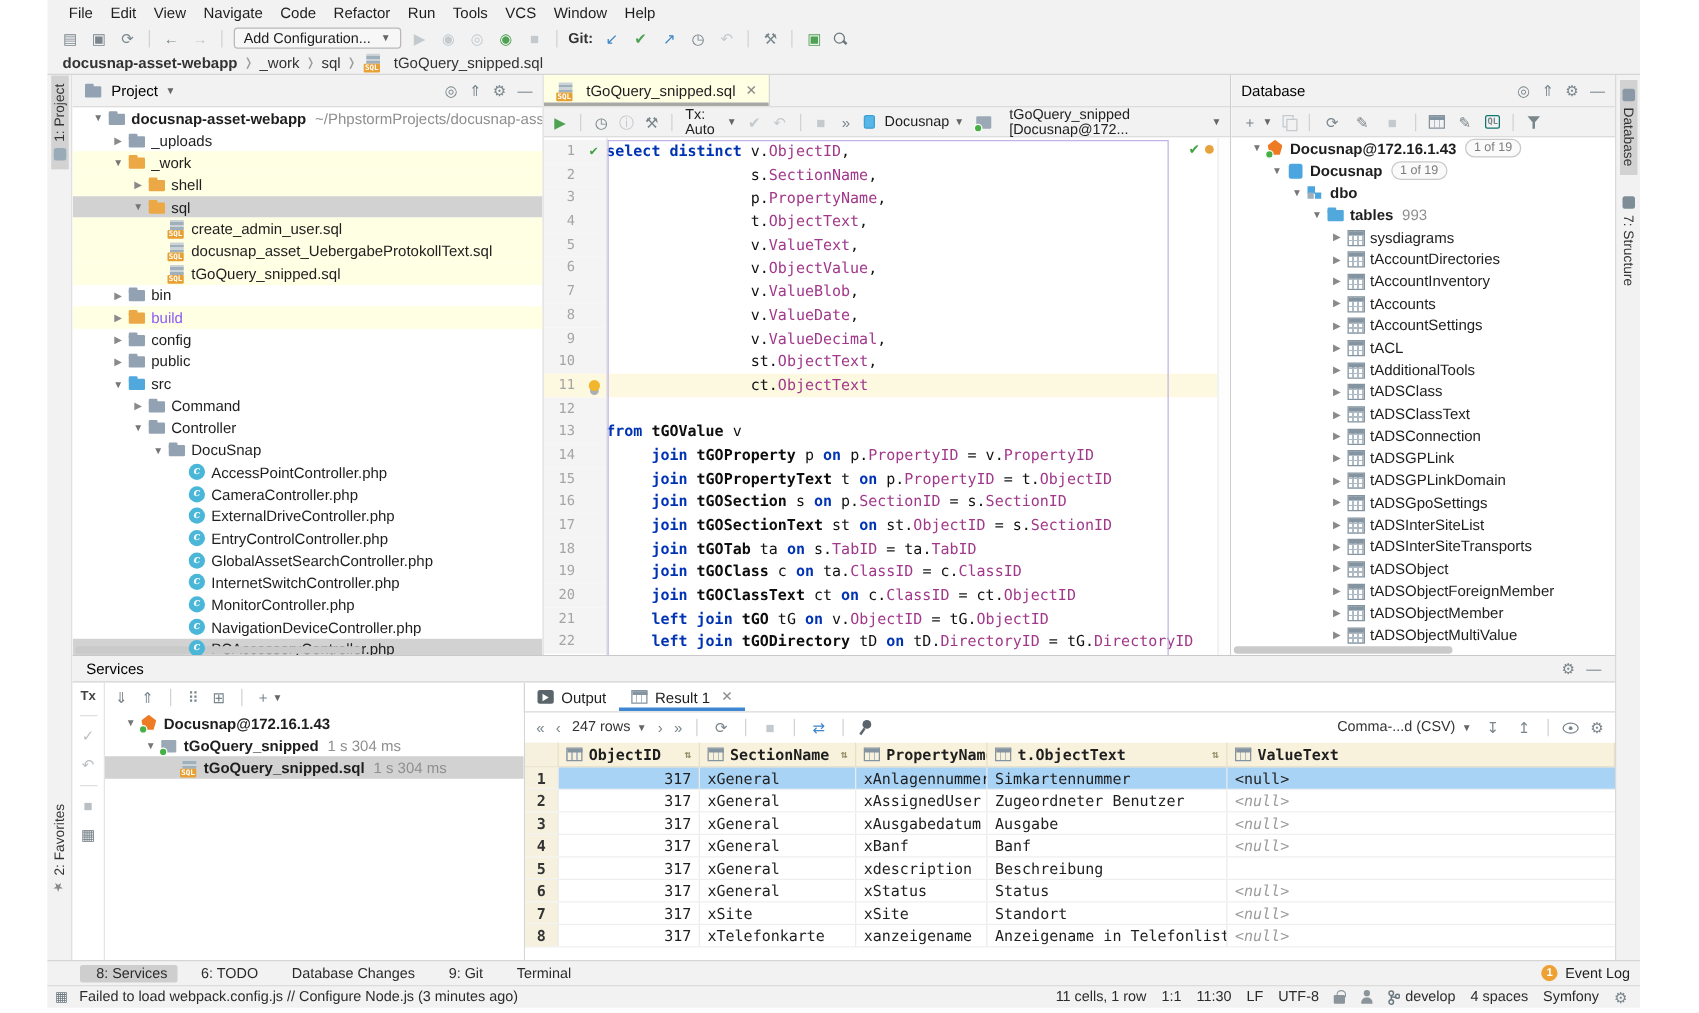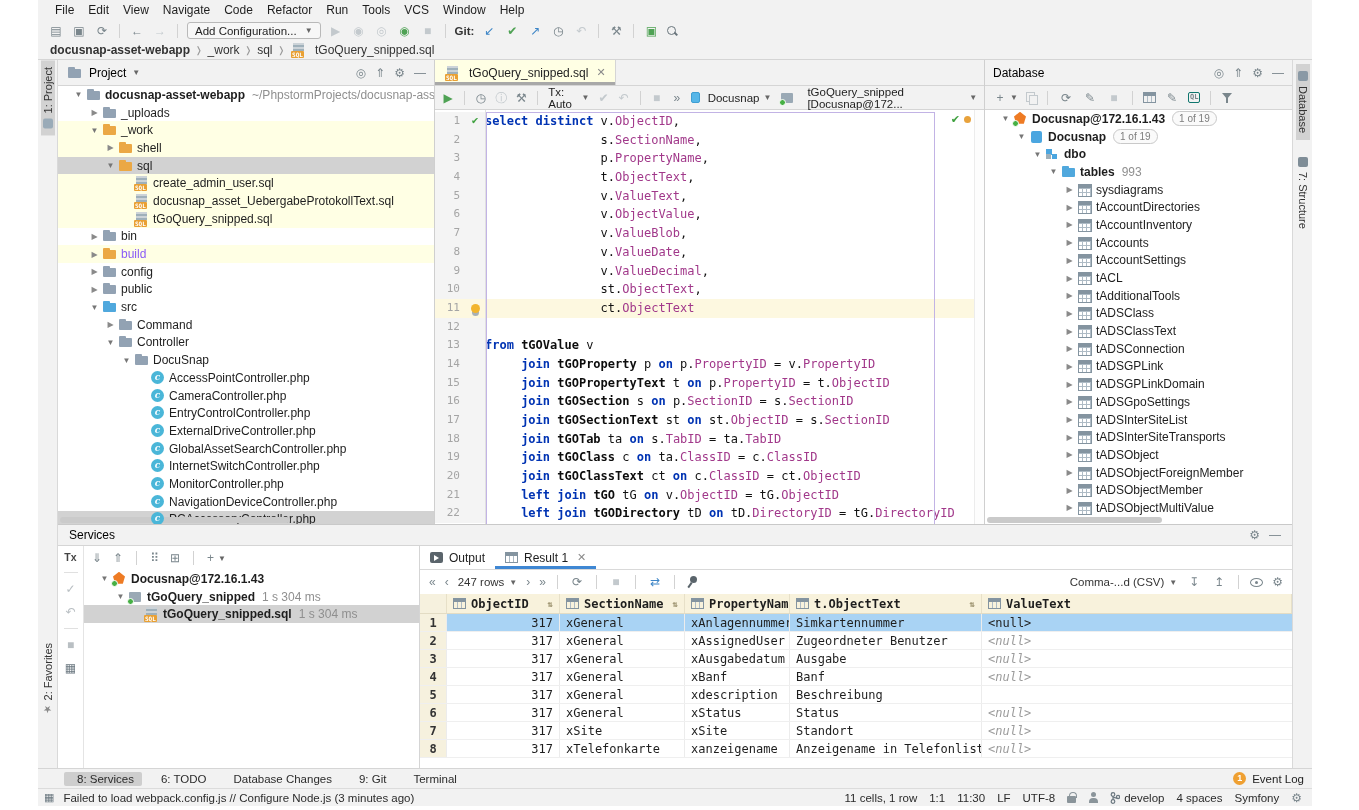--- a/index.html
+++ b/index.html
@@ -433,28 +433,28 @@
               <div class="trow" style="padding-left: 78px;">
                 <span class="arrow"></span>
                 <span class="ticon" data-icon="php-class"></span>
                 <span class="tlabel">CameraController.php</span>
 
               </div>
 
               <div class="trow" style="padding-left: 78px;">
                 <span class="arrow"></span>
                 <span class="ticon" data-icon="php-class"></span>
-                <span class="tlabel">EntryControlController.php</span>
+                <span class="tlabel">ExternalDriveController.php</span>
 
               </div>
 
               <div class="trow" style="padding-left: 78px;">
                 <span class="arrow"></span>
                 <span class="ticon" data-icon="php-class"></span>
-                <span class="tlabel">ExternalDriveController.php</span>
+                <span class="tlabel">EntryControlController.php</span>
 
               </div>
 
               <div class="trow" style="padding-left: 78px;">
                 <span class="arrow"></span>
                 <span class="ticon" data-icon="php-class"></span>
                 <span class="tlabel">GlobalAssetSearchController.php</span>
 
               </div>
 

